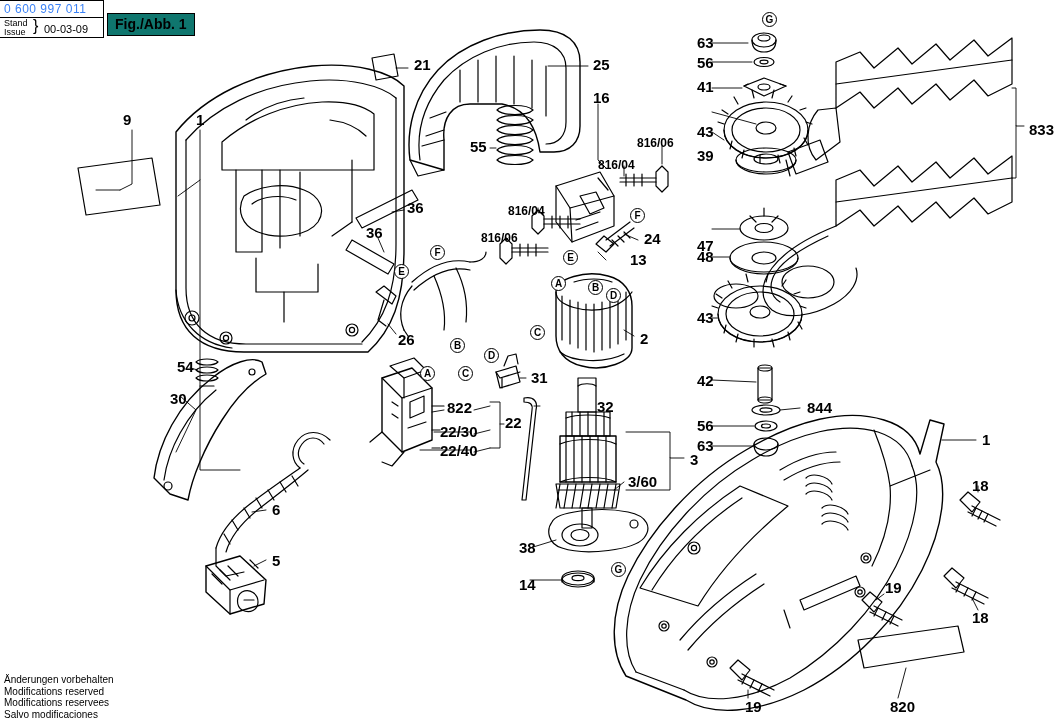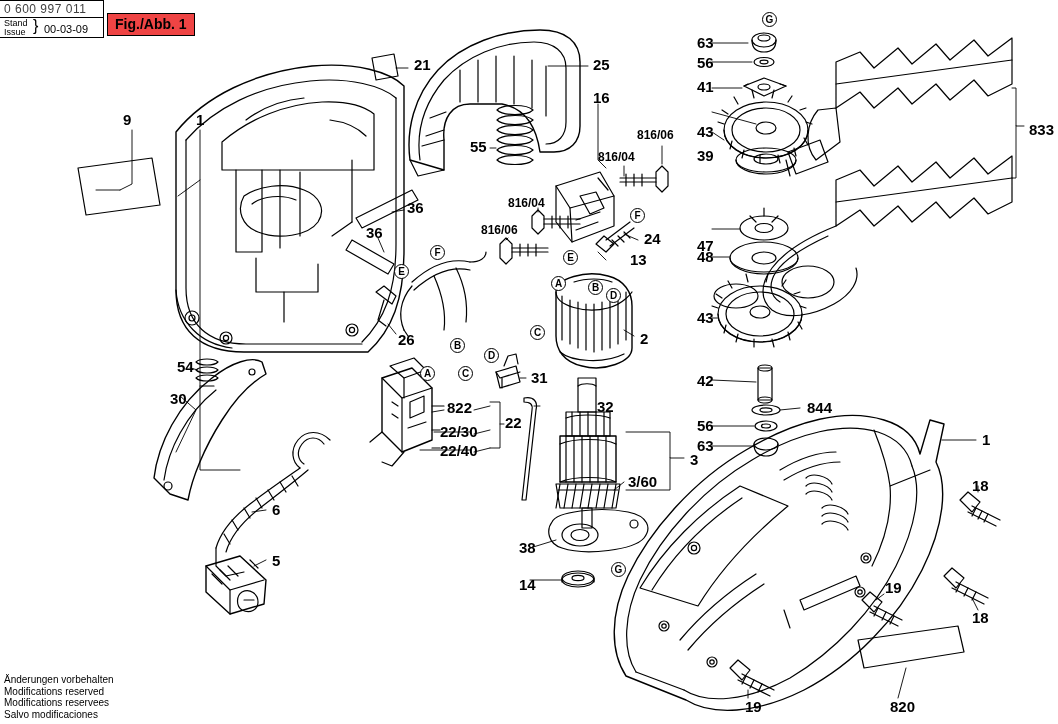--- a/index.html
+++ b/index.html
@@ -16,21 +16,21 @@
     height: 724px;
     background: #ffffff;
     overflow: hidden;
   }
   .hdr-partno {
     position: absolute;
     left: 4px;
     top: 2px;
     font-size: 12px;
     letter-spacing: 0.5px;
-    color: #404040;
+    color: #3b82f6;
   }
   .hdr-rule-top {
     position: absolute;
     left: 0px;
     top: 0px;
     width: 104px;
     height: 1px;
     background: #000;
   }
   .hdr-rule-mid {
@@ -82,39 +82,40 @@
   }
   .fig-box {
     position: absolute;
     left: 107px;
     top: 13px;
     border: 1px solid #000;
     padding: 2px 7px 3px 7px;
     font-size: 14px;
     font-weight: bold;
     color: #000;
-    background: #ef4444;
+    background: #0f766e;
   }
   .footer {
     position: absolute;
     left: 4px;
     bottom: 4px;
     font-size: 10px;
     line-height: 11.5px;
     color: #000;
   }
   .lbl {
     position: absolute;
     font-size: 15px;
     font-weight: bold;
     color: #000;
     white-space: nowrap;
   }
   .lbl.sm {
     font-size: 12px;
+    margin-top: 8px;
   }
   .letter {
     position: absolute;
     width: 15px;
     height: 15px;
     border: 1.3px solid #000;
     border-radius: 50%;
     font-size: 10px;
     font-weight: bold;
     line-height: 14px;

